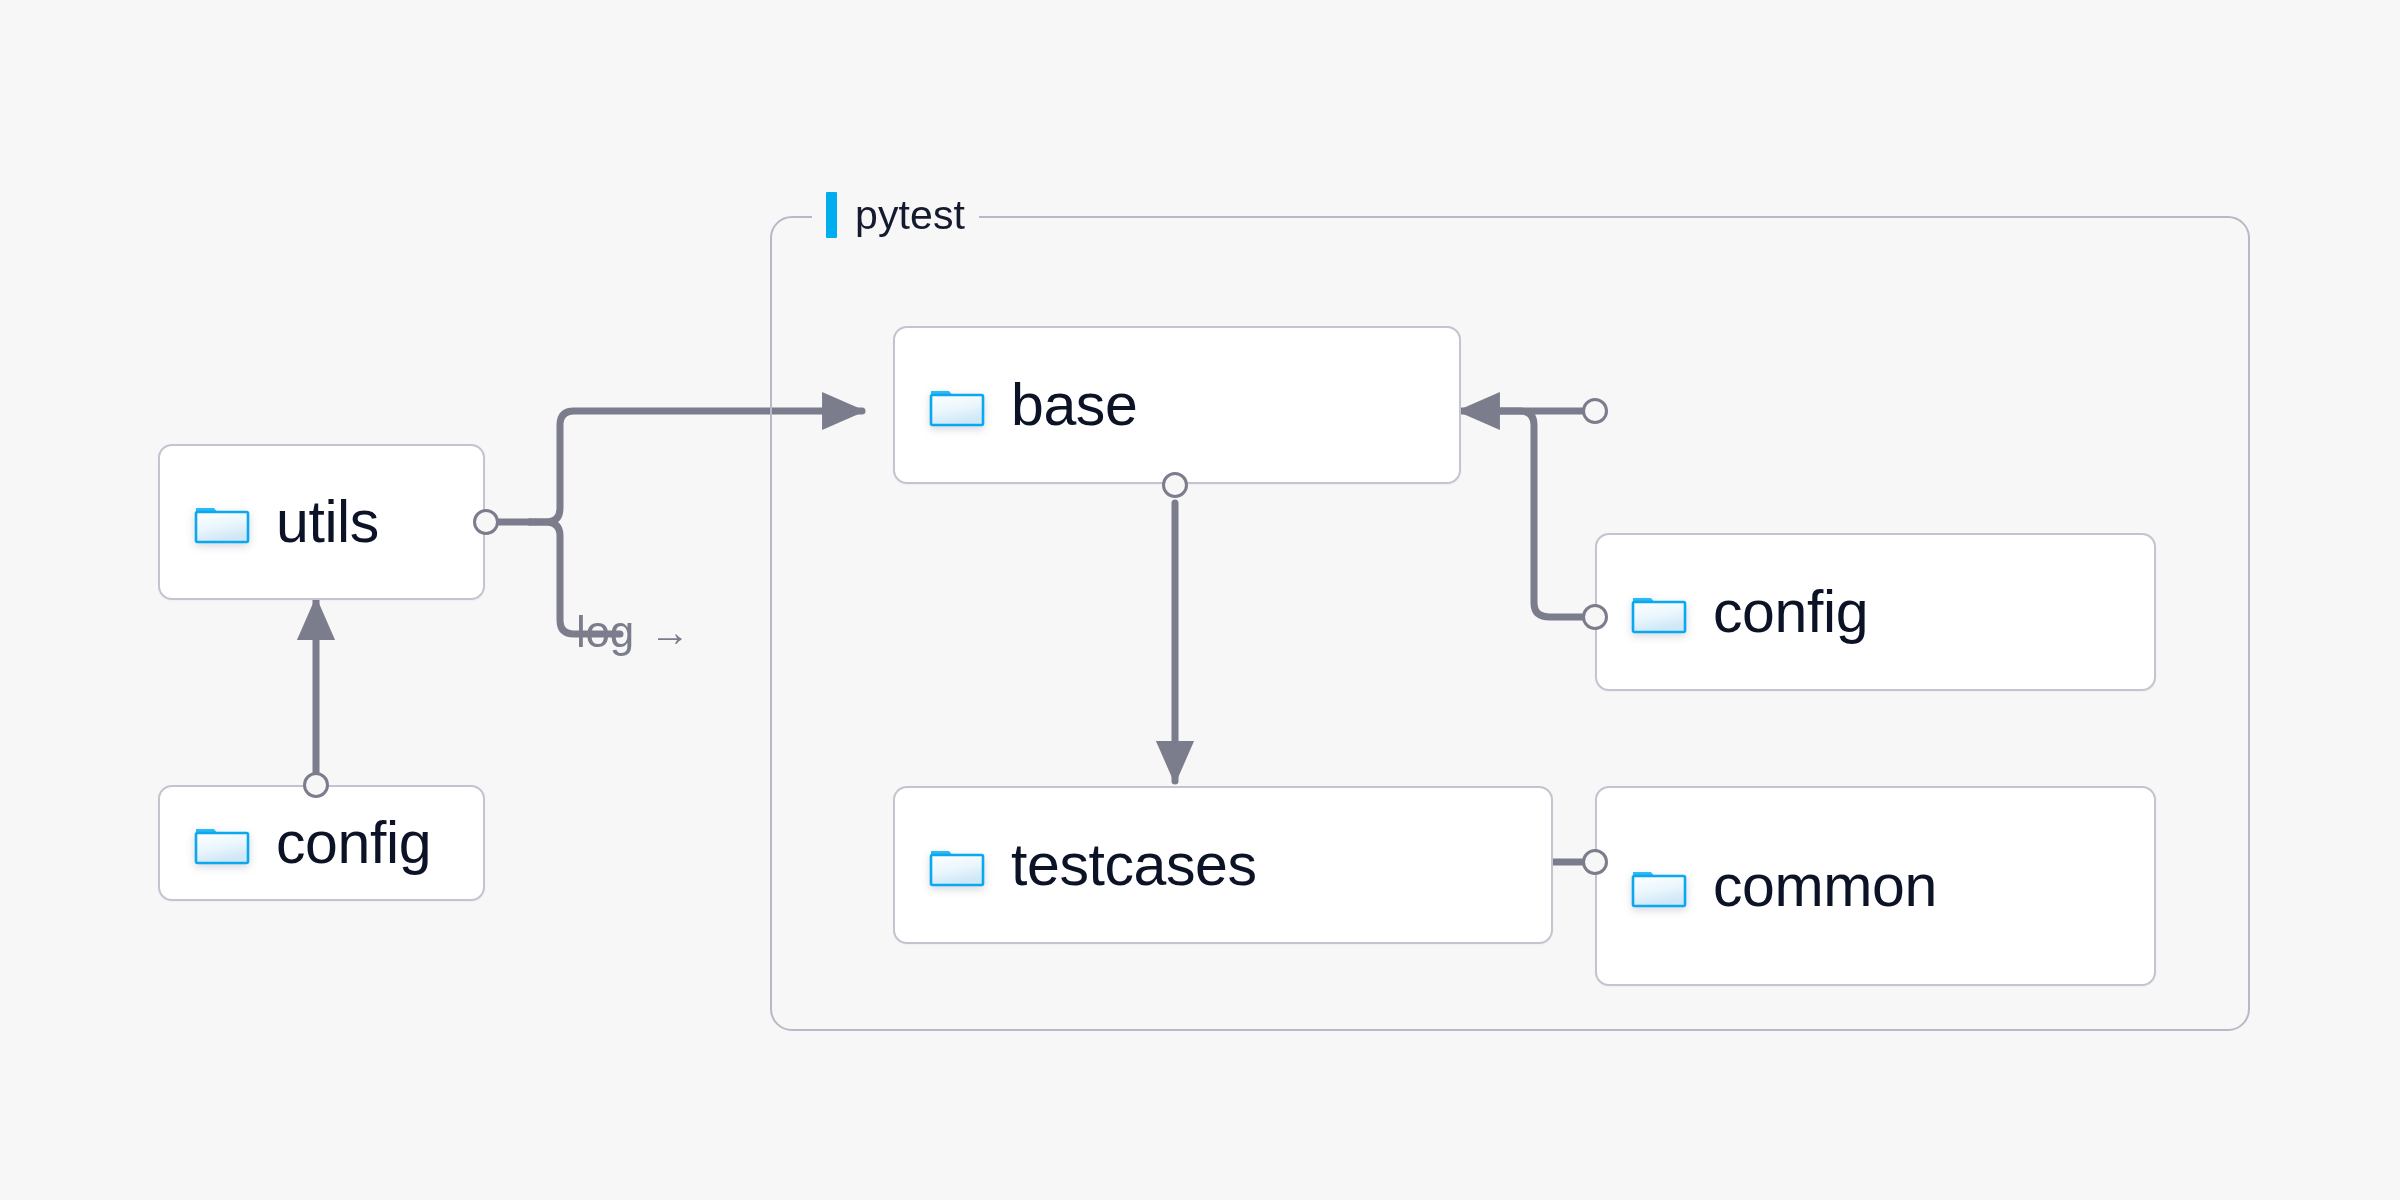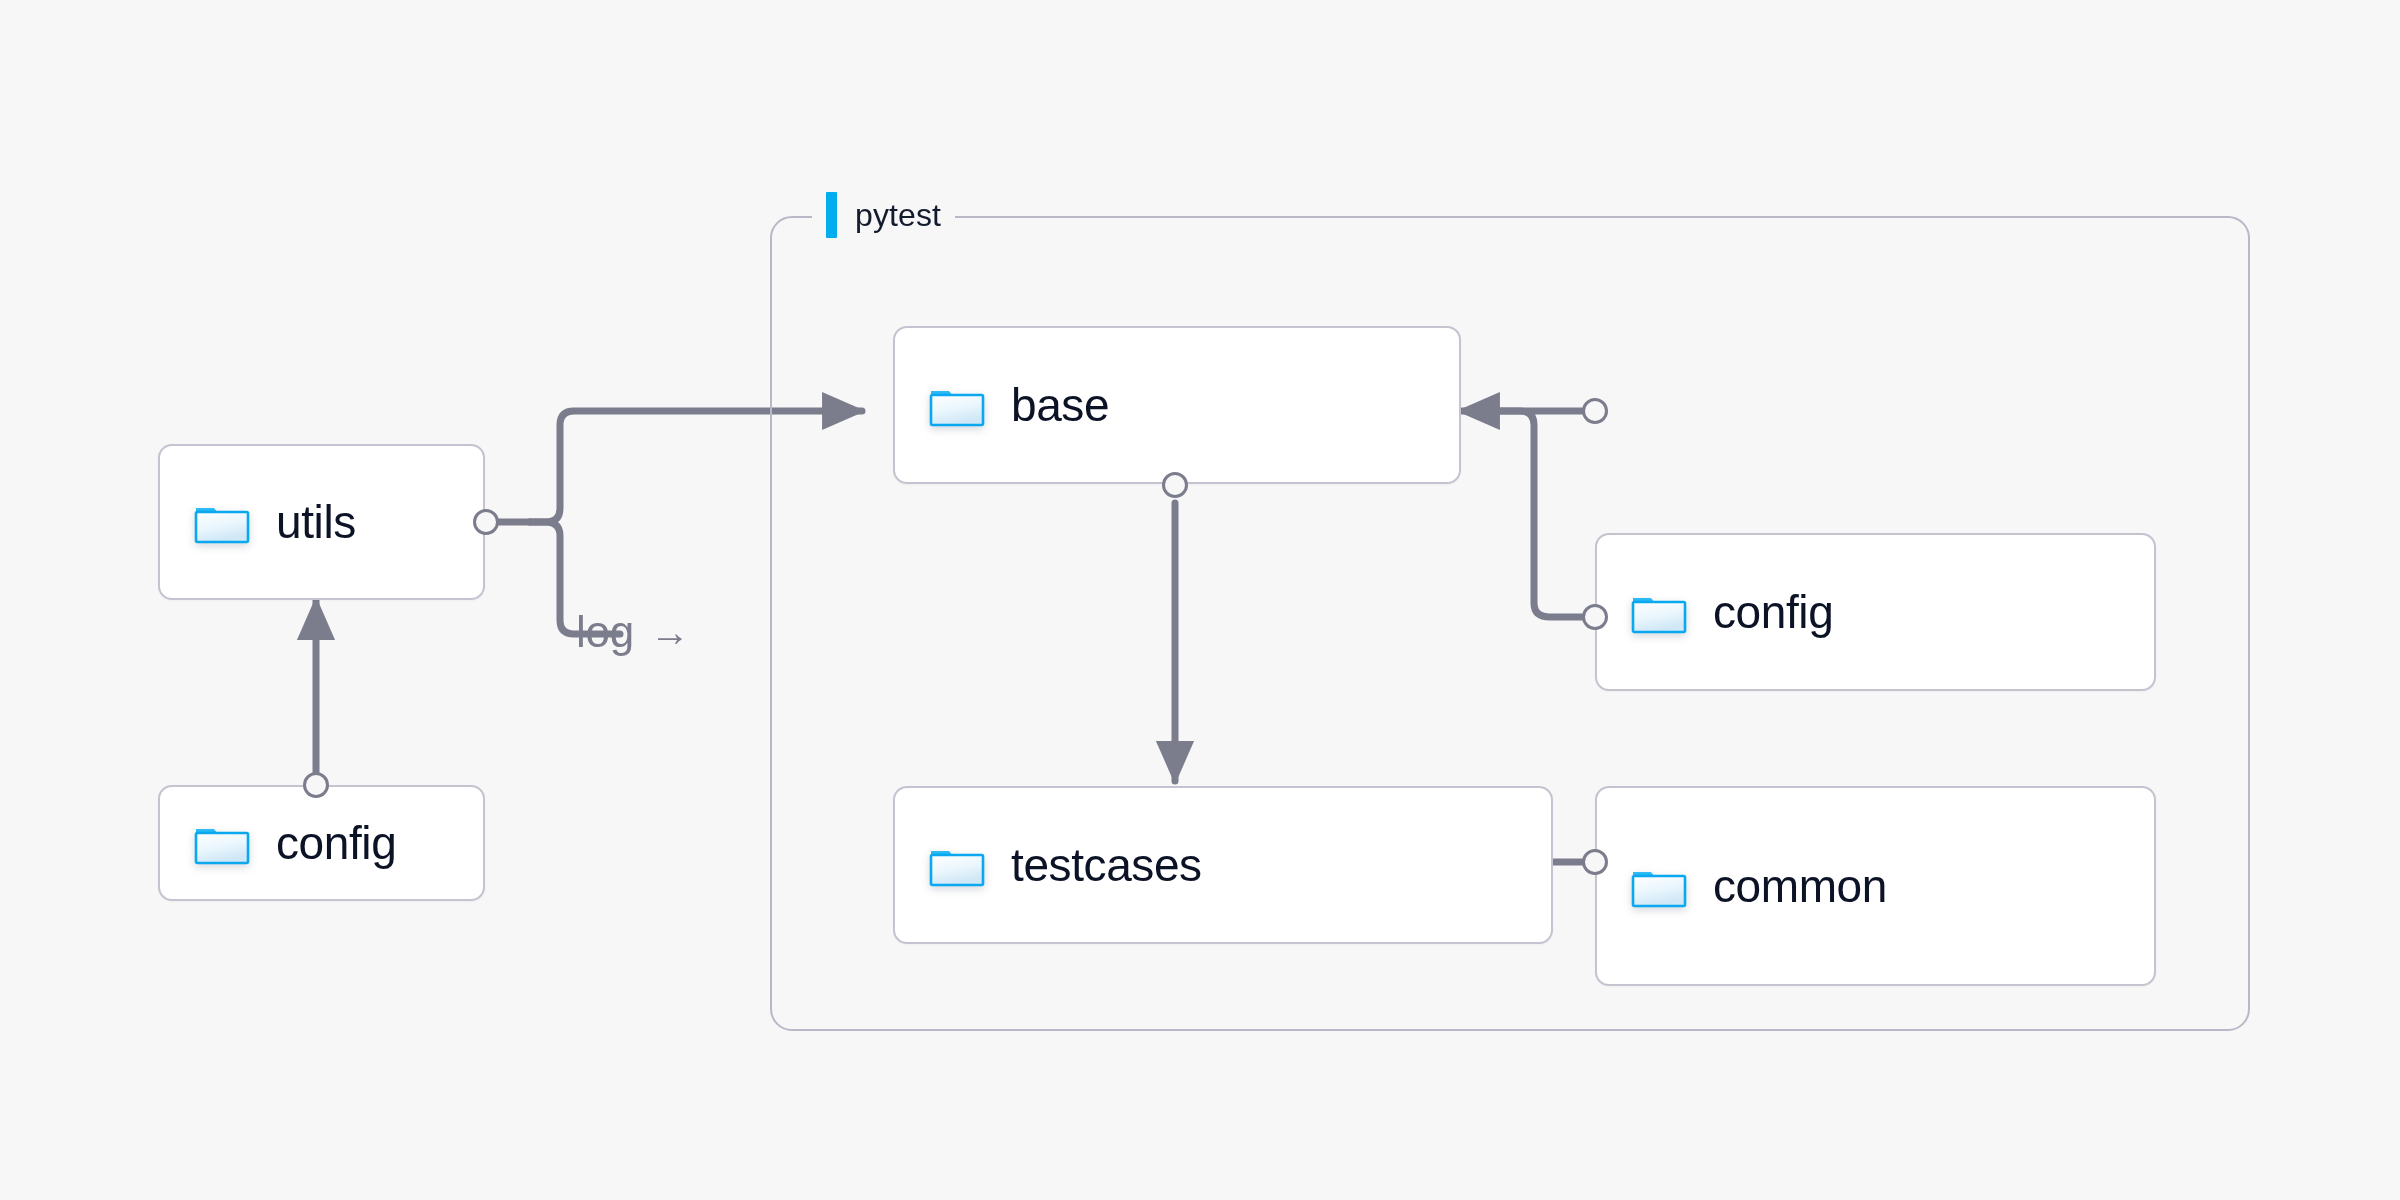--- a/index.html
+++ b/index.html
@@ -40,21 +40,21 @@
     height: 54px;
   }
   .group-label .bar {
     width: 11px;
     height: 46px;
     background: #00AEEF;
     border-radius: 1px;
     flex: none;
   }
   .group-label .txt {
-    font-size: 32px;
+    font-size: 41px;
     color: #151b2e;
     letter-spacing: .1px;
     white-space: nowrap;
   }
 
   
   .node {
     position: absolute;
     background: #ffffff;
     border: 2px solid #c4c3cf;
@@ -63,21 +63,21 @@
     align-items: center;
     box-shadow: 0 1px 2px rgba(20,20,40,.035);
   }
   .node .inner {
     display: flex;
     align-items: center;
     gap: 26px;
     padding-left: 34px;
   }
   .node .label {
-    font-size: 46px;
+    font-size: 59px;
     color: #0d1326;
     letter-spacing: -.4px;
     white-space: nowrap;
     line-height: 1;
   }
 
   
   .folder {
     position: relative;
     width: 56px;

